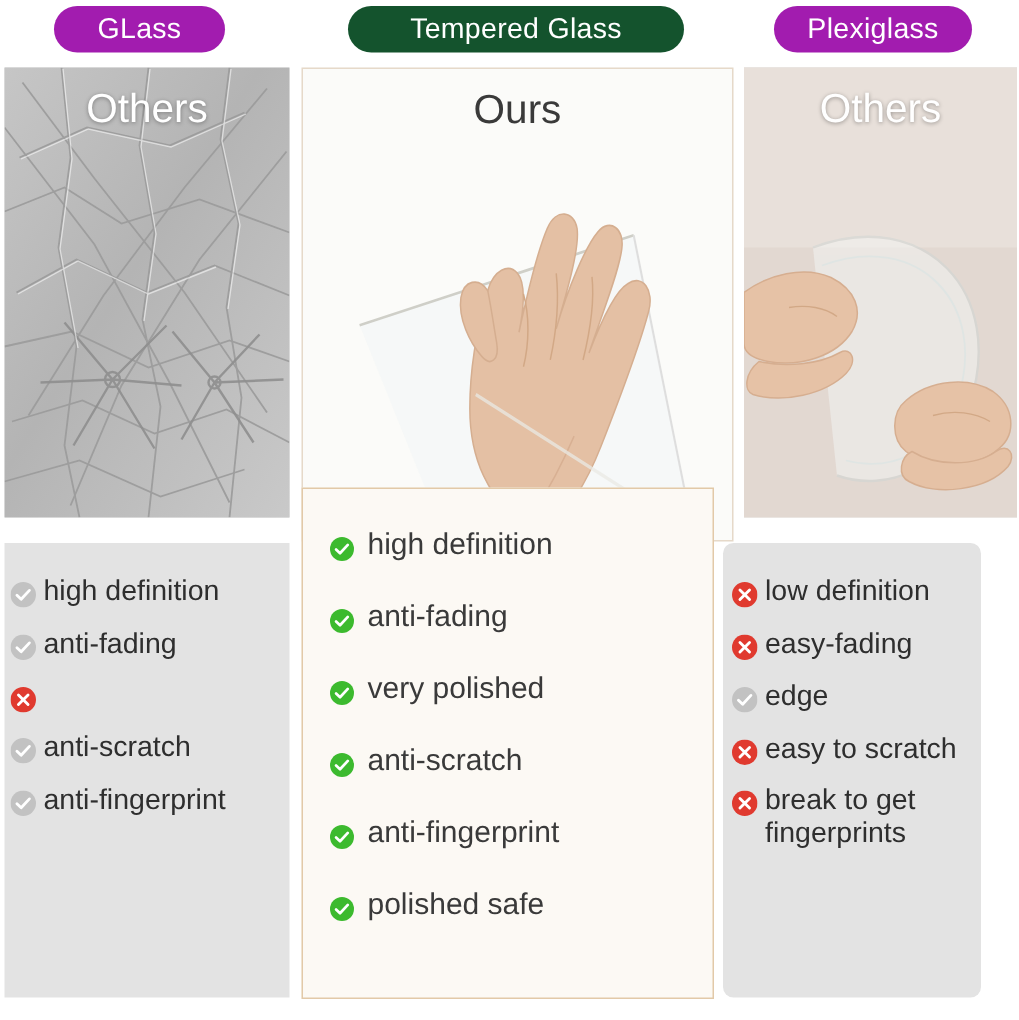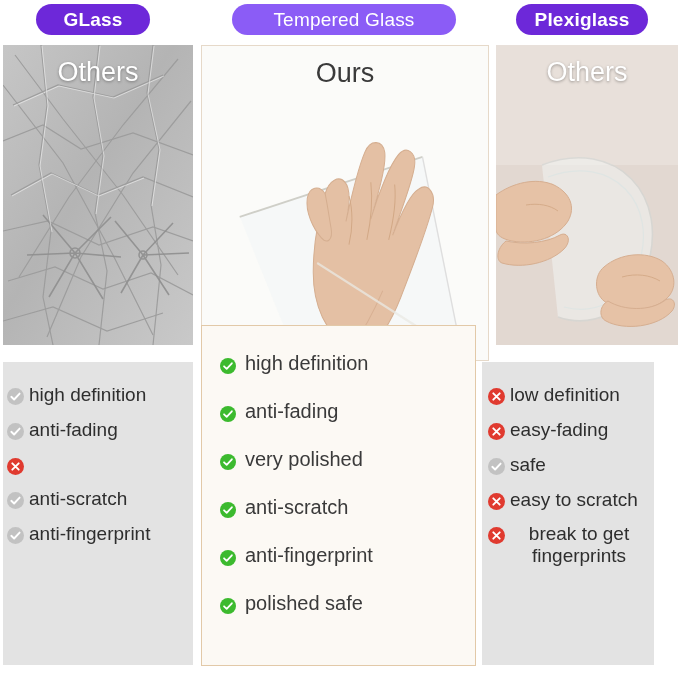--- a/index.html
+++ b/index.html
@@ -26,22 +26,22 @@
     height: 31px;
     border-radius: 16px;
     display: flex;
     align-items: center;
     justify-content: center;
     font-size: 19px;
     color: #ffffff;
     letter-spacing: 0.2px;
     box-sizing: border-box;
   }
-  .pill.gray { background: #6d28d9; font-weight: bold; }
-  .pill.accent { background: #8b5cf6; }
+  .pill.gray { background: #a21caf; }
+  .pill.accent { background: #14532d; }
 
   .pill-left  { left: 36px;  width: 114px; }
   .pill-mid   { left: 232px; width: 224px; }
   .pill-right { left: 516px; width: 132px; }
 
   
   .panel {
     position: absolute;
     box-sizing: border-box;
     overflow: hidden;
@@ -90,35 +90,35 @@
     left: 0;
     top: 0;
     width: 100%;
     height: 100%;
   }
 
   
   .feat {
     position: absolute;
     box-sizing: border-box;
-    text-align: center;
   }
   .feat-left {
     left: 3px;
     top: 362px;
     width: 190px;
     height: 303px;
     background: #e3e3e3;
   }
   .feat-right {
     left: 482px;
     top: 362px;
     width: 172px;
     height: 303px;
     background: #e3e3e3;
+    border-radius: 7px;
   }
   .feat-mid {
     left: 201px;
     top: 325px;
     width: 275px;
     height: 341px;
     background: #fcf9f4;
     border: 1px solid #e2c9a8;
   }
 
@@ -407,21 +407,21 @@
         </span>
         <span class="ftext">easy-fading</span>
       </li>
       <li class="fitem">
         <span class="fico">
           <svg width="17" height="17" viewBox="0 0 17 17">
               <circle cx="8.5" cy="8.5" r="8.5" fill="#c2c2c2"></circle>
               <path d="M4.3 8.8 L7.1 11.5 L12.6 5.6" stroke="#ffffff" stroke-width="1.9" fill="none" stroke-linecap="round" stroke-linejoin="round"></path>
             </svg>
         </span>
-        <span class="ftext">safe</span>
+        <span class="ftext">edge</span>
       </li>
       <li class="fitem">
         <span class="fico">
           <svg width="17" height="17" viewBox="0 0 17 17">
               <circle cx="8.5" cy="8.5" r="8.5" fill="#e03a2f"></circle>
               <path d="M5.3 5.3 L11.7 11.7 M11.7 5.3 L5.3 11.7" stroke="#ffffff" stroke-width="1.9" stroke-linecap="round"></path>
             </svg>
         </span>
         <span class="ftext">easy to scratch</span>
       </li>

